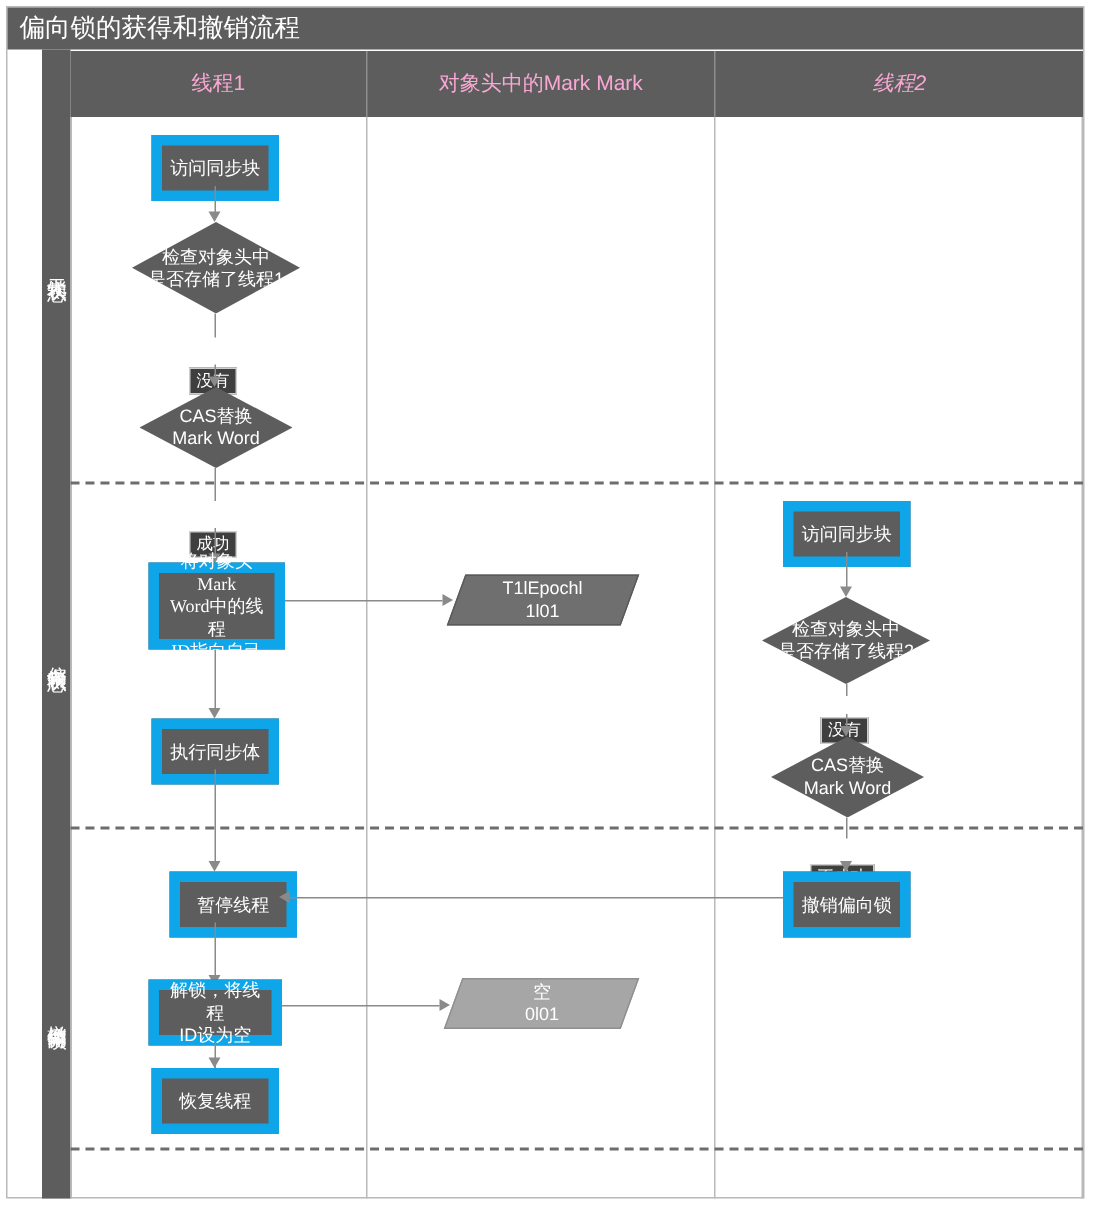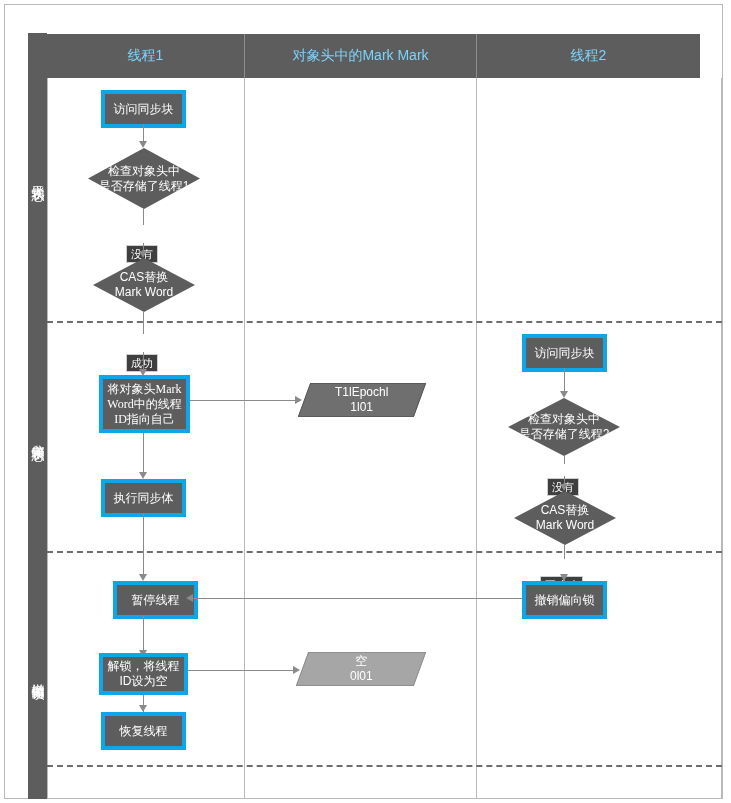--- a/index.html
+++ b/index.html
@@ -44,21 +44,21 @@
     display:flex;align-items:center;justify-content:center;
     writing-mode:vertical-rl;
     text-orientation:upright;
     letter-spacing:1px;
     white-space:nowrap;
   }
 
   
   .colhead{
     position:absolute;top:34px;height:44px;
-    background:#5d5d5d;color:#7dd3fc;
+    background:#5d5d5d;color:#f9a8d4;
     font-size:14px;
     display:flex;align-items:center;justify-content:center;
     border-left:1px solid #8e8e8e;
     box-sizing:border-box;
   }
   .colhead.first{border-left:none;}
 
   
   .lane-div{
     position:absolute;width:1px;background:#b9b9b9;
@@ -74,21 +74,21 @@
   .node{
     position:absolute;
     background:#5d5d5d;
     color:#ffffff;
     font-size:12px;
     line-height:15px;
     display:flex;align-items:center;justify-content:center;
     text-align:center;
     box-sizing:border-box;
     padding:15px 4px;
-    border:4px solid #0ea5e9;
+    border:7px solid #0ea5e9;
   }
 
   .diamond{
     position:absolute;
     background:#5d5d5d;
     color:#fff;
     font-size:12px;line-height:15px;
     display:flex;align-items:center;justify-content:center;
     text-align:center;
     clip-path:polygon(50% 0%,100% 50%,50% 100%,0% 50%);
@@ -140,30 +140,31 @@
     margin-top:20px;
   }
 </style>
 </head>
 <body>
 
 <div id="canvas">
 
   <div class="frame"></div>
 
+  <div class="titlebar">偏向锁的获得和撤销流程</div>
 
   <div class="rail">
     <div class="rail-label" style="top:0px;height:288px;">无锁状态</div>
     <div class="rail-label" style="top:288px;height:230px;">偏向锁状态</div>
     <div class="rail-label" style="top:518px;height:248px;">撤销偏向锁</div>
   </div>
 
   <div class="colhead first" style="left:47px;width:197px;">线程1</div>
   <div class="colhead" style="left:244px;width:232px;">对象头中的Mark Mark</div>
-  <div class="colhead" style="left:476px;width:224px;">线程2</div>
+  <div class="colhead" style="left:476px;width:246px;font-style:italic;">线程2</div>
 
   <div class="lane-div" style="left:47px;top:78px;height:721px;"></div>
   <div class="lane-div" style="left:244px;top:78px;height:721px;"></div>
   <div class="lane-div" style="left:476px;top:78px;height:721px;"></div>
   <div class="lane-div" style="left:721px;top:78px;height:721px;"></div>
 
   <div class="dashed" style="left:47px;top:321px;width:675px;"></div>
   <div class="dashed" style="left:47px;top:551px;width:675px;"></div>
   <div class="dashed" style="left:47px;top:765px;width:675px;"></div>
 

